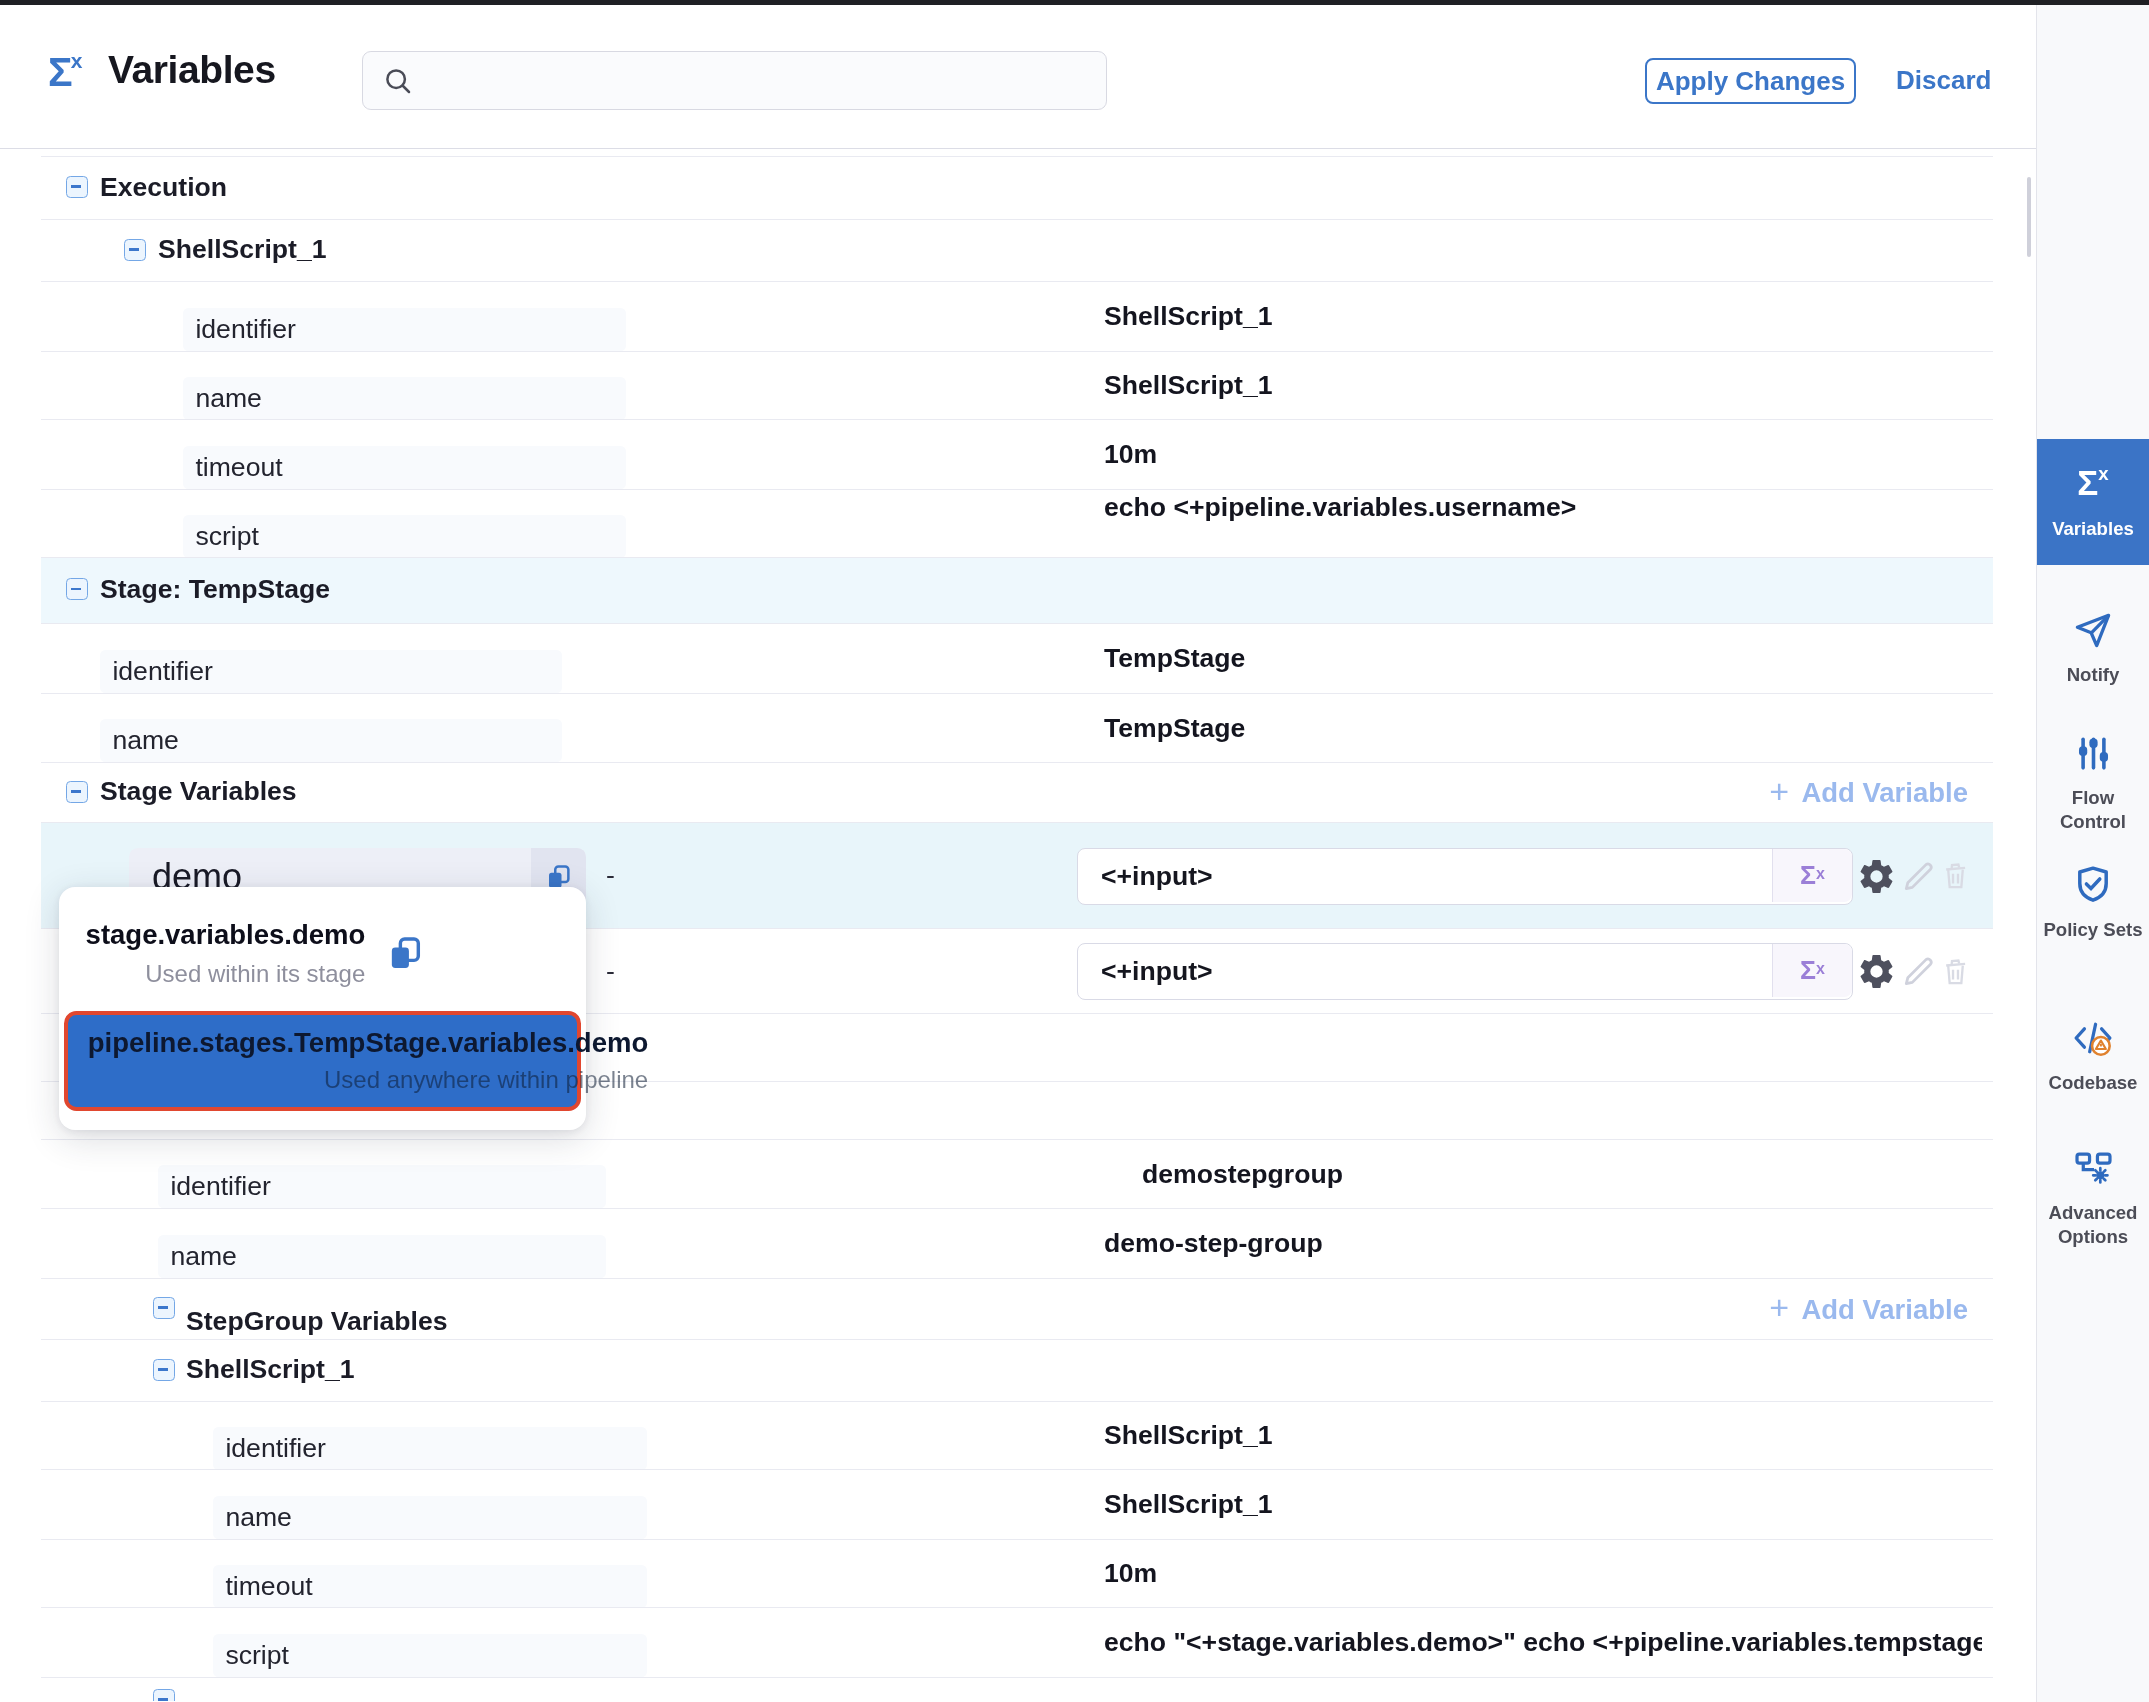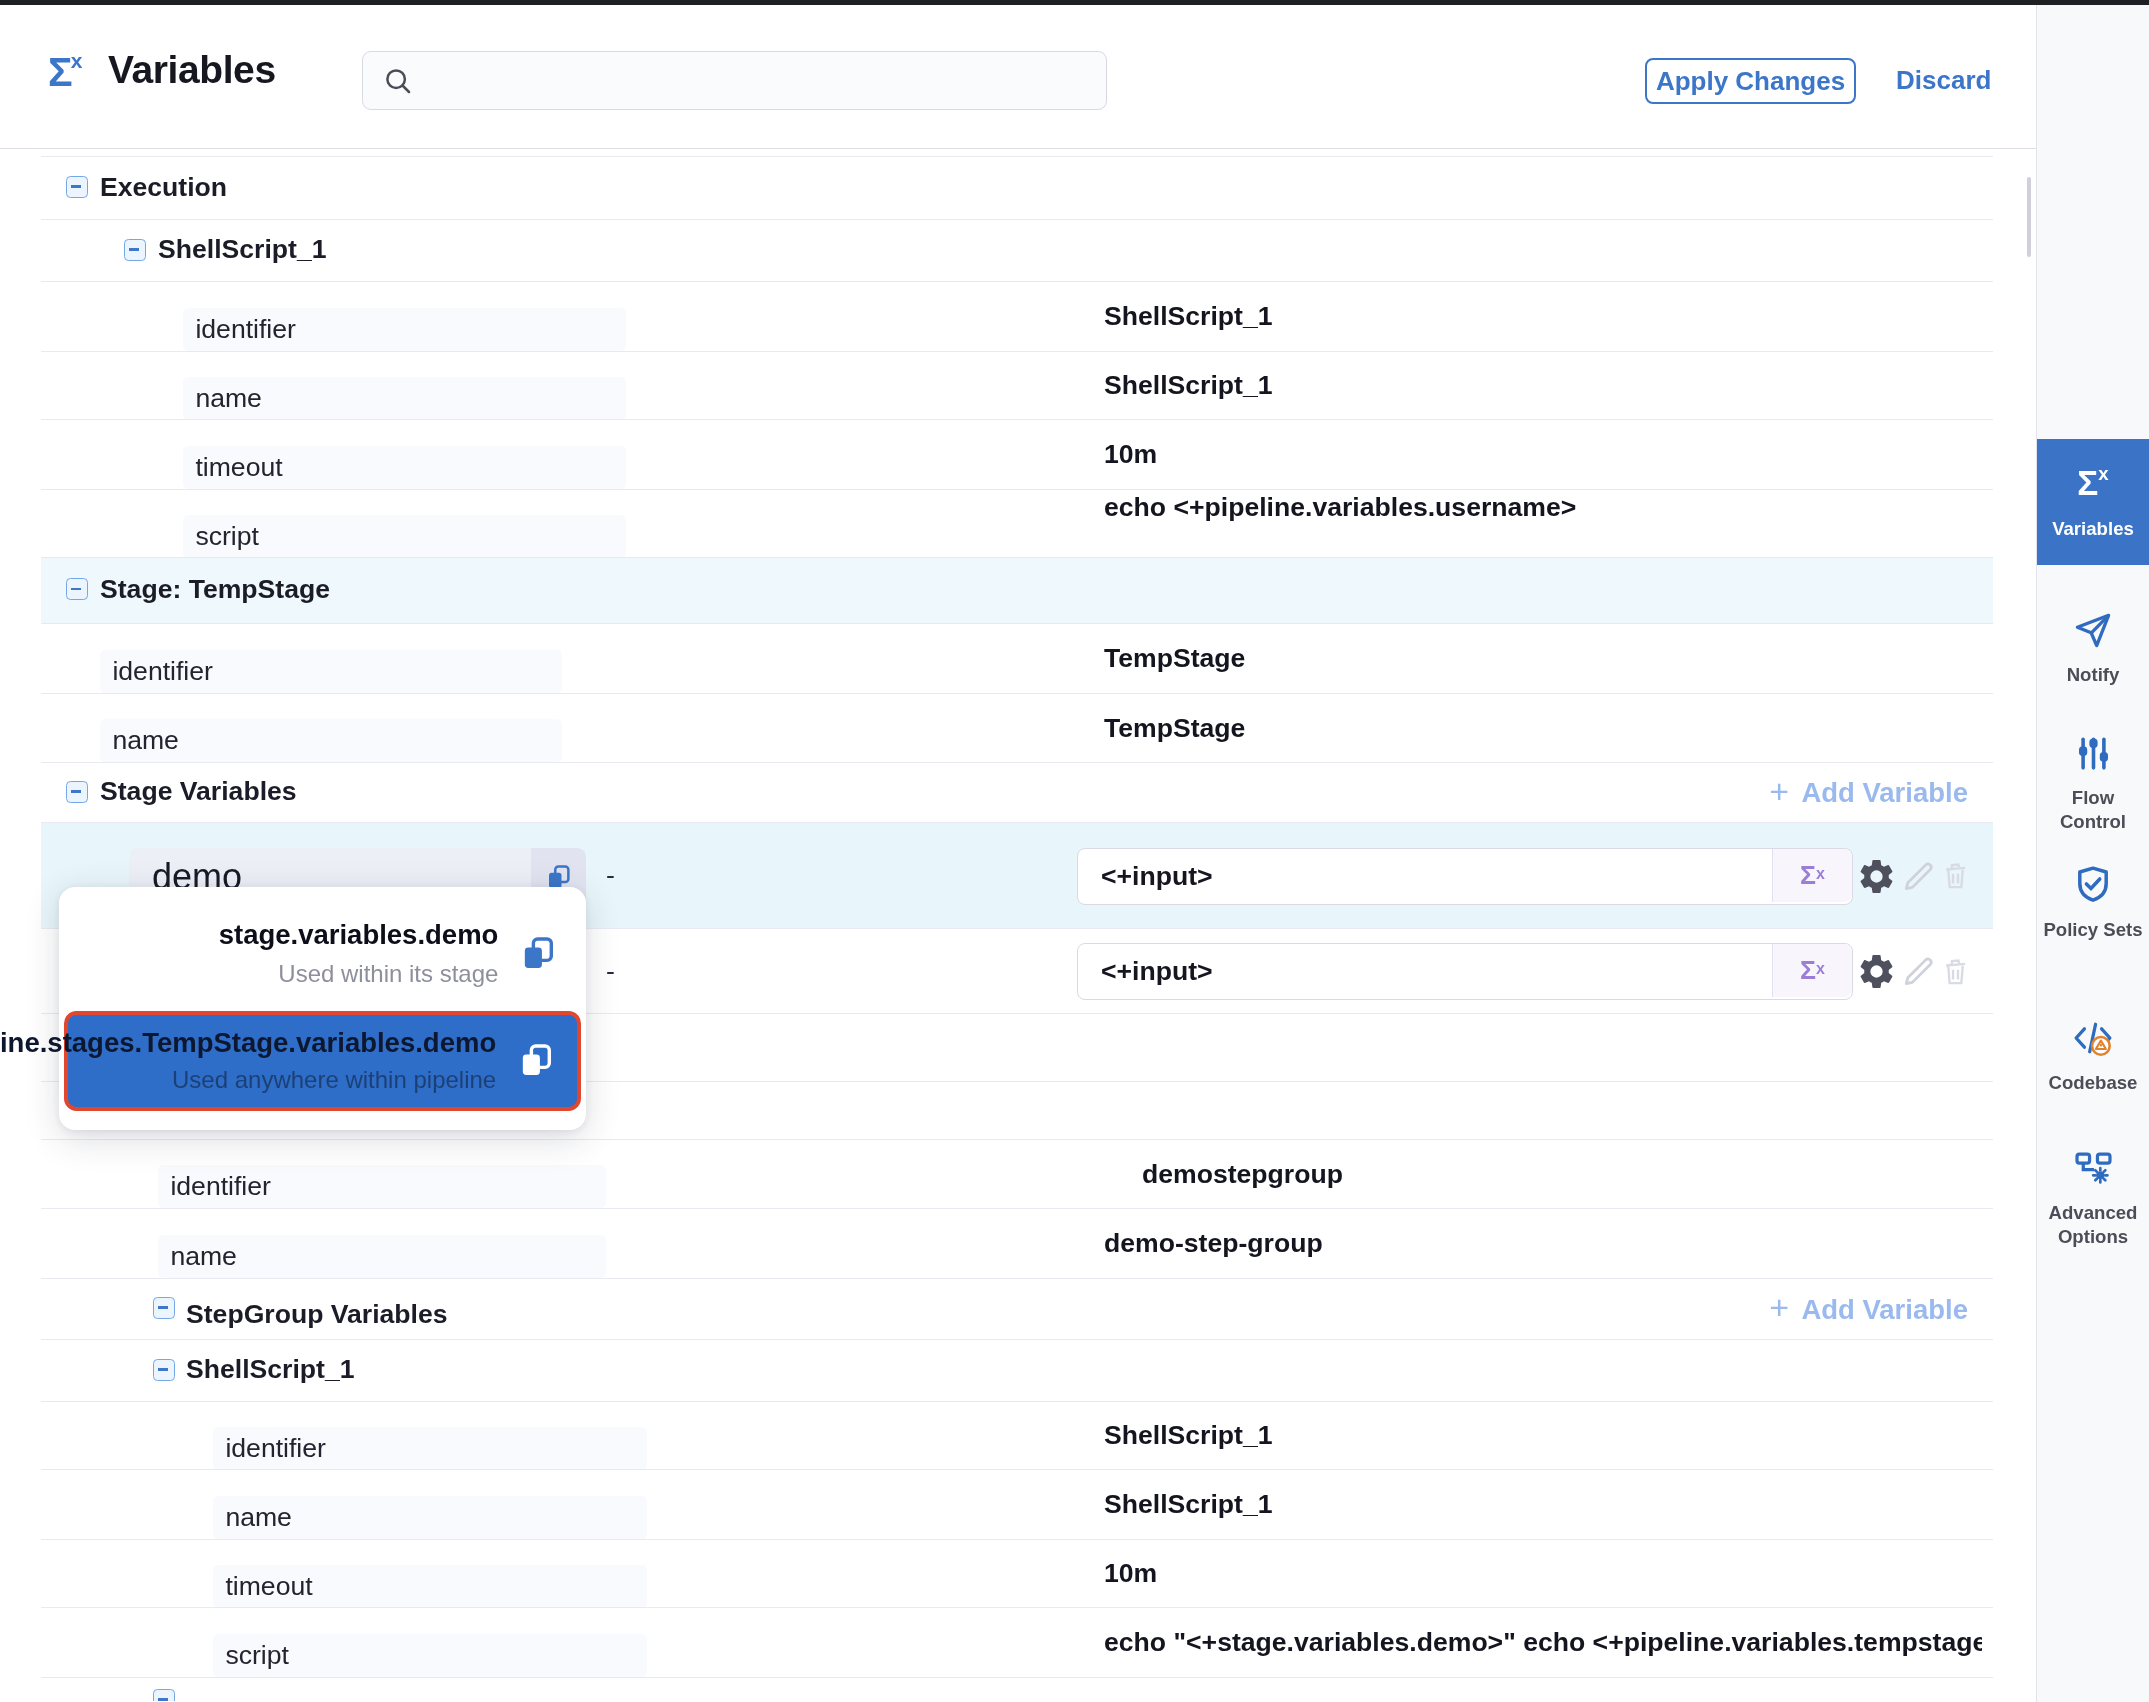--- a/index.html
+++ b/index.html
@@ -63,21 +63,21 @@
     border-radius:8px; font-size:26.6px; font-weight:600; color:#15161f; display:flex; align-items:center; padding-left:23px; }
   .sigma-seg { position:absolute; right:0; top:0; width:80px; height:53px; background:#f8f6fc;
     border-left:1.8px solid #e2e0ee; border-radius:0 8px 8px 0; display:flex; align-items:center; justify-content:center;
     color:#9b7fd7; font-size:26.6px; font-weight:600; cursor:pointer; }
   .sigma-seg sup { font-size:16px; position:relative; top:-1.8px; }
   .row-icon { position:absolute; cursor:pointer; }
 
   
   .popup { position:absolute; left:59px; top:887px; width:527px; background:#fff; border-radius:16px;
     box-shadow:0 8.9px 35px rgba(40,41,61,.16), 0 1.8px 7px rgba(40,41,61,.08); z-index:50; padding:26.6px 0 19.5px 0; }
-  .pop-item { display:flex; align-items:center; justify-content:flex-end; gap:20px; padding:5.3px 26.6px 17.7px 26.6px; cursor:pointer; }
+  .pop-item { display:flex; align-items:center; gap:20px; padding:5.3px 26.6px 17.7px 26.6px; cursor:pointer; }
   .pop-text { text-align:right; }
   .pop-title { font-size:27.5px; font-weight:600; color:#0d0e1a; white-space:nowrap; }
   .pop-sub { font-size:24px; color:#8e8f9d; margin-top:8.9px; }
   .pop-item.selected { margin:5.3px 5.3px 0 5.3px; background:#2e6dc8; border:4.4px solid #e1472f; border-radius:12.4px;
     padding:12.4px 19.5px 12.4px 19.5px; }
   .pop-item.selected .pop-title { color:#0d1830; }
   .pop-item.selected .pop-sub { color:rgba(13,27,51,.55); margin-top:7px; }
   .pop-item .cp { color:#3b76c8; flex:0 0 auto; }
   .pop-item.selected .cp { color:#ffffff; }
 
@@ -206,21 +206,21 @@
     <div class="row" style="height: 69px;">
       <div class="pill" style="left: 117px; width: 448px; top: 13.3px;">identifier</div>
       <div class="val" style="top: 18.6px; margin-left: 38px;">demostepgroup</div>
     </div>
     <div class="row" style="height: 70px;">
       <div class="pill" style="left: 117px; width: 448px; top: 13.7px;">name</div>
       <div class="val" style="top: 19px;">demo-step-group</div>
     </div>
     <div class="row" style="height: 61px;">
       <div class="minus" style="left: 112px; top: 18px;"></div>
-      <div class="sec-label" style="left: 145px; top: 20px;">StepGroup Variables</div>
+      <div class="sec-label" style="left: 145px; top: 27px;">StepGroup Variables</div>
       <div class="add-var">
         <span class="plus">+</span>
         <span>Add Variable</span>
       </div>
     </div>
     <div class="row" style="height: 62px;">
       <div class="minus" style="left: 112px; top: 18.6px;"></div>
       <div class="sec-label" style="left: 145px; top: 14px;">ShellScript_1</div>
     </div>
     <div class="row" style="height: 68px;">

